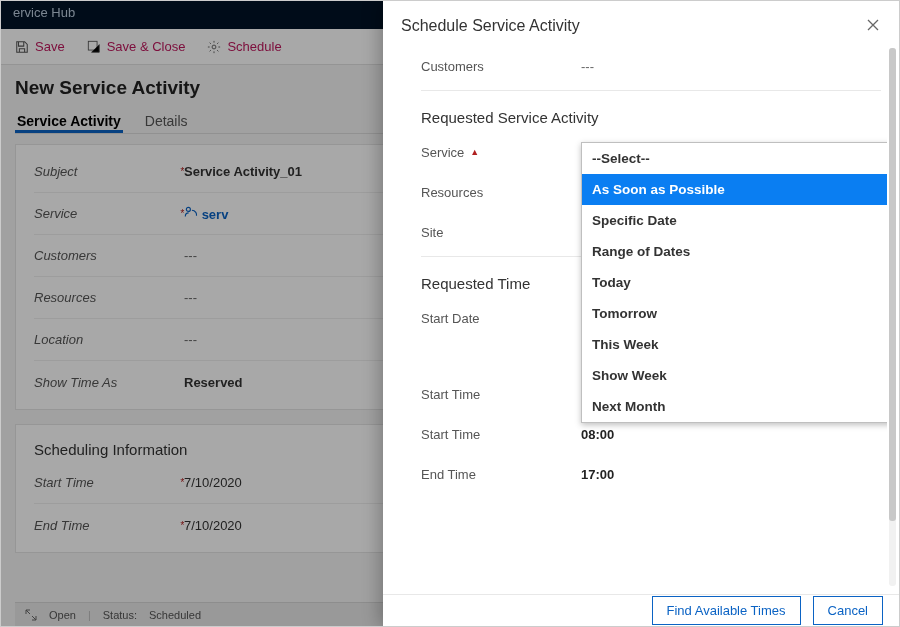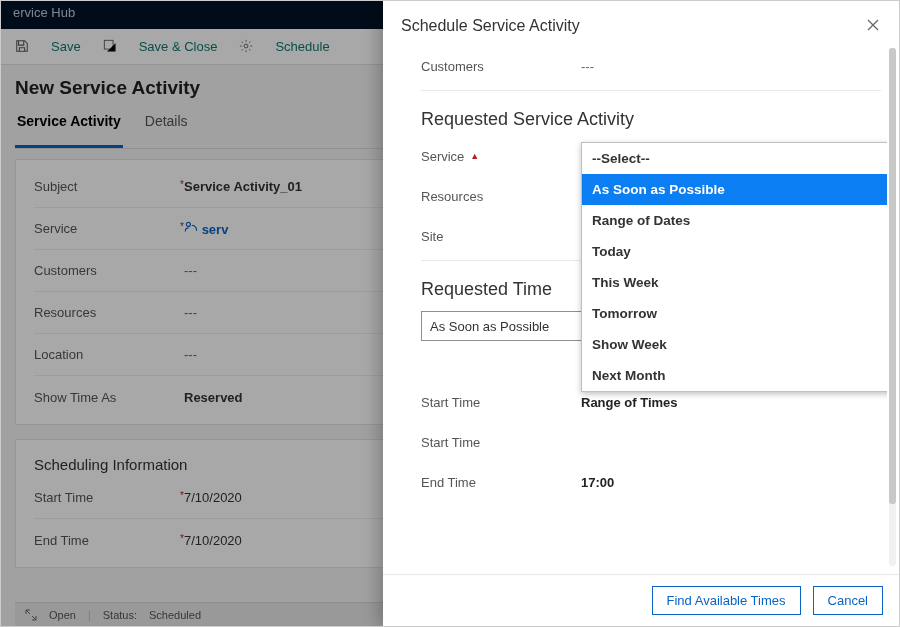--- a/index.html
+++ b/index.html
@@ -19,37 +19,37 @@
     display: flex; flex-direction: column;
   }
   .topbar {
     background: #001326; color: #bcd; height: 28px;
     padding: 4px 12px; font-size: 13px;
   }
   .cmdbar {
     background: #fff; height: 36px; display: flex; align-items: center;
     gap: 22px; padding: 0 14px; border-bottom: 1px solid #e1e1e1;
   }
-  .cmdbar .item { display: flex; align-items: flex-start; gap: 22px; color: #0f766e; cursor: pointer; }
+  .cmdbar .item { display: flex; align-items: flex-end; gap: 6px; color: #be185d; cursor: pointer; }
   .page {
     flex: 1; background: #f4f4f4; padding: 12px 14px 0 14px; position: relative;
     display: flex; flex-direction: column;
   }
   .page h1 { font-size: 19px; font-weight: 600; color: #222; margin-bottom: 8px; }
   .tabs { display: flex; gap: 20px; border-bottom: 1px solid #ddd; }
-  .tab { padding: 6px 2px 16px 2px; color: #555; cursor: pointer; font-size: 14px; }
+  .tab { padding: 6px 2px 1px 2px; color: #555; cursor: pointer; font-size: 14px; }
   .tab.active { color: #000; font-weight: 600; border-bottom: 3px solid #0b63c4; }
   .card {
     background: #fff; border: 1px solid #e4e4e4; margin-top: 10px; padding: 6px 18px 6px 18px;
   }
   .row {
     display: flex; align-items: center; height: 42px; border-bottom: 1px solid #efefef;
   }
   .row:last-child { border-bottom: none; }
-  .row .label { width: 150px; color: #555; display: flex; gap: 7px; }
+  .row .label { width: 150px; color: #555; display: flex; align-items: center; gap: 7px; font-style: italic; }
   .row .req { color: #b02020; font-size: 10px; }
   .row .value { flex: 1; color: #333; font-weight: 600; }
   .row .value.link { color: #0b63c4; font-weight: 600; }
   .row .dash { color: #666; font-weight: normal; }
   .section-title { font-size: 15px; padding: 10px 0 4px 0; color: #333; }
   .statusbar {
     height: 24px; background: #e8e8e8; color: #555; font-size: 11px;
     display: flex; align-items: center; gap: 12px; padding: 0 10px;
     border-top: 1px solid #d6d6d6; margin-top: auto;
   }
@@ -80,21 +80,21 @@
     padding: 6px 6px 0 38px; overflow: hidden;
   }
   .scrollbar {
     position: absolute; top: 8px; right: 3px; bottom: 8px; width: 7px;
     background: #f1f1f1; border-radius: 3px;
   }
   .scrollbar .thumb {
     position: absolute; left: 0; right: 0; top: 0; height: 88%;
     background: #c8c8c8; border-radius: 3px;
   }
-  .pgroup-title { font-size: 18px; color: #333; margin-top: 18px; margin-bottom: 6px; }
+  .pgroup-title { font-size: 15px; color: #333; margin-top: 18px; margin-bottom: 6px; }
   .panel-body hr { border: none; border-top: 1px solid #e8e8e8; margin: 4px 0 0 0; }
   .prow {
     display: flex; align-items: center; height: 40px;
   }
   .prow .plabel { width: 160px; color: #555; display: flex; align-items: center; gap: 6px; }
   .prow .plabel .preq { color: #b02020; font-size: 9px; }
   .prow .pvalue { flex: 1; font-weight: 600; color: #232323; }
   .prow .pvalue.dash { color: #666; font-weight: normal; }
 
   .select-box {
@@ -110,21 +110,21 @@
     z-index: 5;
   }
   .dropdown .opt {
     padding: 8px 10px; color: #333; cursor: pointer; font-size: 13.5px; font-weight: bold;
   }
   .dropdown .opt.selected {
     background: #0a7ef2; color: #fff;
   }
 
   .panel-footer {
-    border-top: 1px solid #e8e8e8; height: 52px; display: flex; align-items: center;
+    border-top: 1px solid #e8e8e8; height: 32px; display: flex; align-items: center;
     justify-content: flex-end; gap: 12px; padding: 0 16px;
   }
   .btn {
     border: 1px solid #0b63c4; color: #0b63c4; background: #fff;
     padding: 6px 14px; font-size: 13px; cursor: pointer;
   }
   .link-svg { color: #0b63c4; }
 </style>
 </head>
 <body>
@@ -280,53 +280,58 @@
       <div class="prow">
         <div class="plabel">
             <span>Site</span>
           </div>
         <div class="pvalue"></div>
       </div>
       <hr>
 
       <div class="pgroup-title">Requested Time</div>
       <div class="prow">
+        <div class="plabel">
+            <span>Start Date</span>
+          </div>
         <div class="select-box">
           <span>As Soon as Possible</span>
           <span class="chev">⌄</span>
         </div>
       </div>
 
       <div style="height:36px"></div>
 
       <div class="prow">
         <div class="plabel">
             <span>Start Time</span>
           </div>
         <div class="pvalue">Range of Times</div>
       </div>
       <div class="prow">
         <div class="plabel">
             <span>Start Time</span>
           </div>
+        <div class="pvalue">08:00</div>
       </div>
       <div class="prow">
         <div class="plabel">
             <span>End Time</span>
           </div>
         <div class="pvalue">17:00</div>
       </div>
 
       <div class="dropdown" id="dropdown-list">
           <div class="opt">--Select--</div>
           <div class="opt selected">As Soon as Possible</div>
+          <div class="opt">Specific Date</div>
           <div class="opt">Range of Dates</div>
           <div class="opt">Today</div>
+          <div class="opt">Tomorrow</div>
           <div class="opt">This Week</div>
-          <div class="opt">Tomorrow</div>
           <div class="opt">Show Week</div>
           <div class="opt">Next Month</div>
         </div>
     </div>
 
     <div class="scrollbar">
       <div class="thumb"></div>
     </div>
   </div>
 

